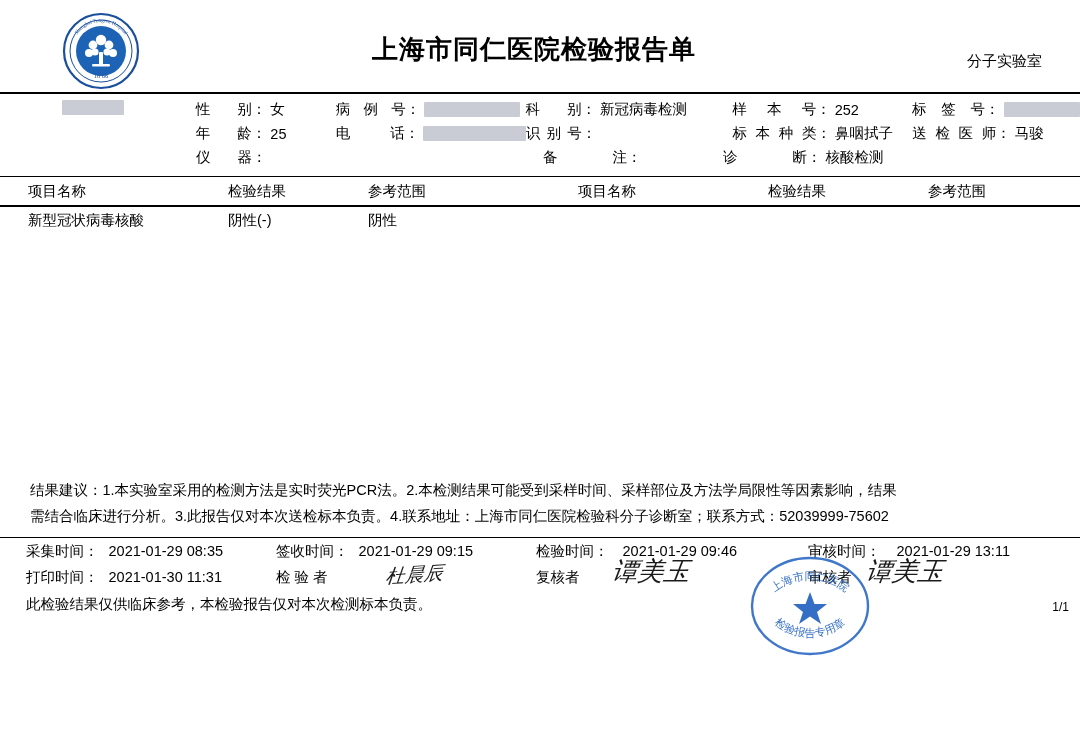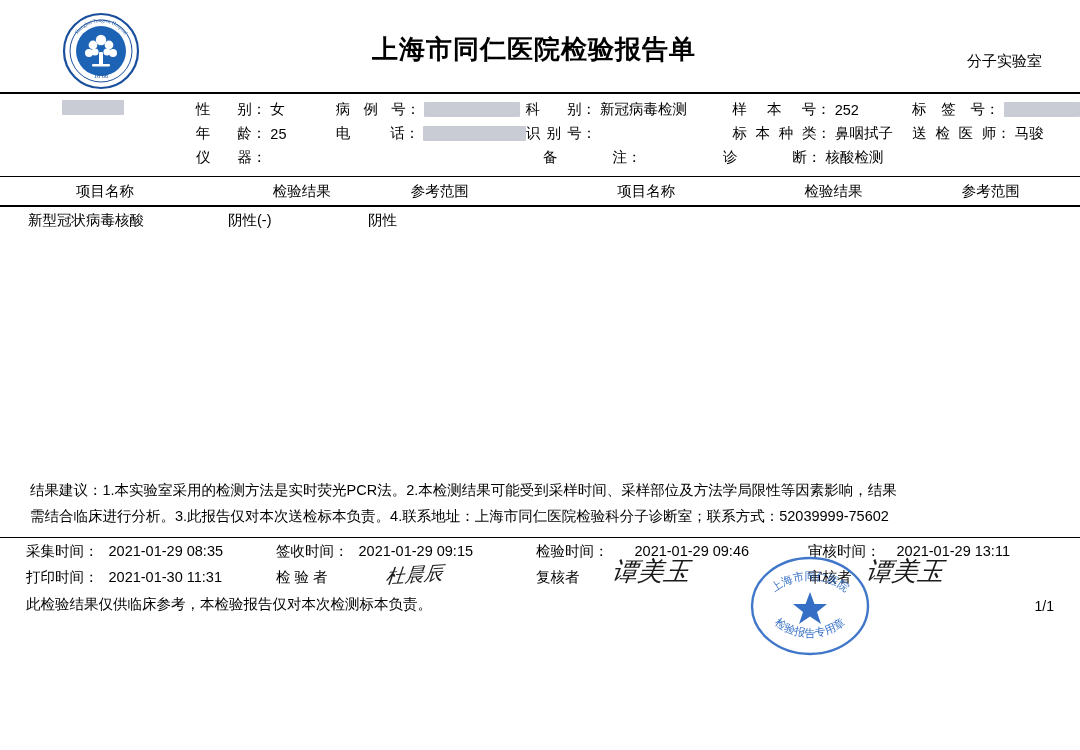--- a/index.html
+++ b/index.html
@@ -103,21 +103,20 @@
   .w70 { width: 70px; }
   .w56 { width: 56px; }
   .w84 { width: 84px; margin-left: 12px; }
 
   
   .results-head {
     display: flex;
     font-size: 14.5px;
     height: 28px;
     align-items: center;
-    margin-left: 48px;
   }
   .results-head .h {
     white-space: nowrap;
   }
   .rh1 { width: 228px; padding-left: 28px; box-sizing: border-box; }
   .rh2 { width: 140px; }
   .rh3 { width: 210px; }
   .rh4 { width: 190px; }
   .rh5 { width: 160px; }
   .rh6 { width: 120px; }
@@ -157,23 +156,23 @@
   .f4 { width: 240px; }
   .final-note {
     padding-left: 26px;
     height: 28px;
     display: flex;
     align-items: center;
     font-size: 14.5px;
   }
   .page-num {
     position: absolute;
-    right: 26px;
+    right: 11px;
     bottom: 4px;
-    font-size: 14px;
+    font-size: 12px;
   }
 
   
   .sig {
     font-family: "Liberation Serif", "DejaVu Serif", serif;
     font-style: italic;
     font-size: 26px;
     color: #1b1b1b;
     transform: skewX(-8deg);
     white-space: nowrap;
@@ -357,21 +356,21 @@
       <div class="f1">
         <span>采集时间：</span>
         <span style="margin-left:6px">2021-01-29 08:35</span>
       </div>
       <div class="f2">
         <span>签收时间：</span>
         <span style="margin-left:6px">2021-01-29 09:15</span>
       </div>
       <div class="f3">
         <span>检验时间：</span>
-        <span style="margin-left:22px">2021-01-29 09:46</span>
+        <span style="margin-left:10px">2021-01-29 09:46</span>
       </div>
       <div class="f4">
         <span>审核时间：</span>
         <span style="margin-left:12px">2021-01-29 13:11</span>
       </div>
     </div>
 
     <div class="ftr-row">
       <div class="f1">
         <span>打印时间：</span>

